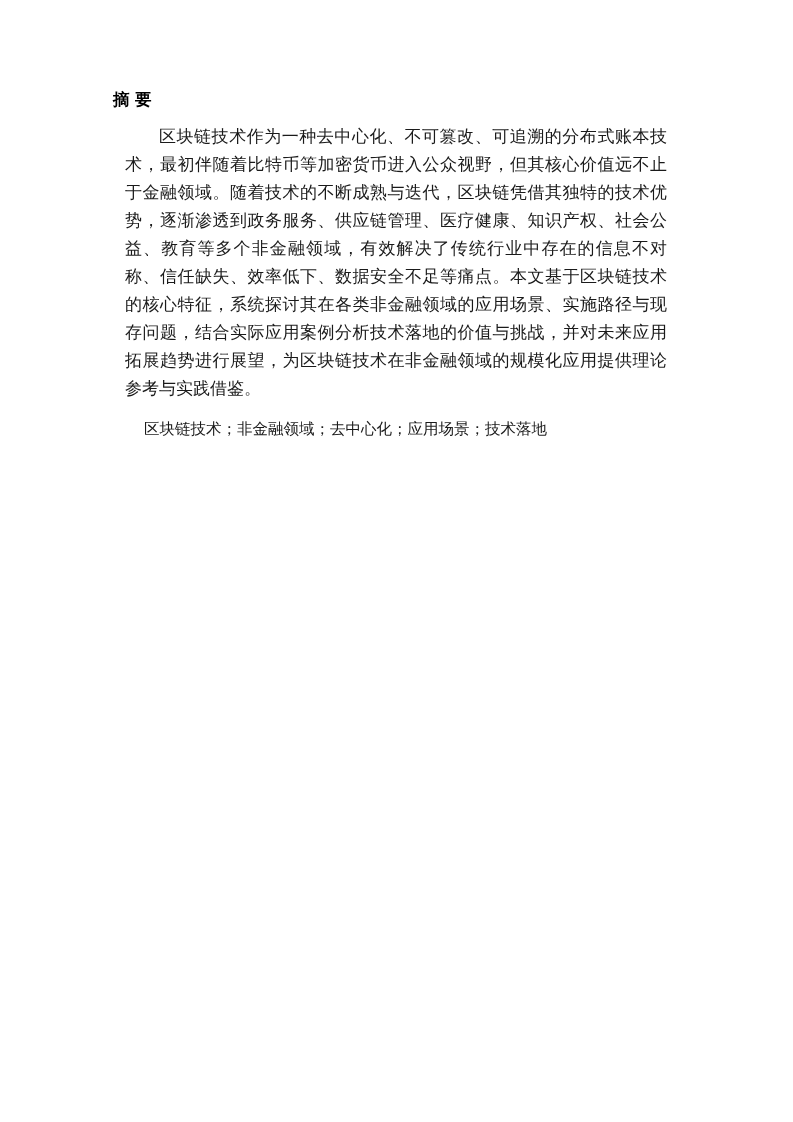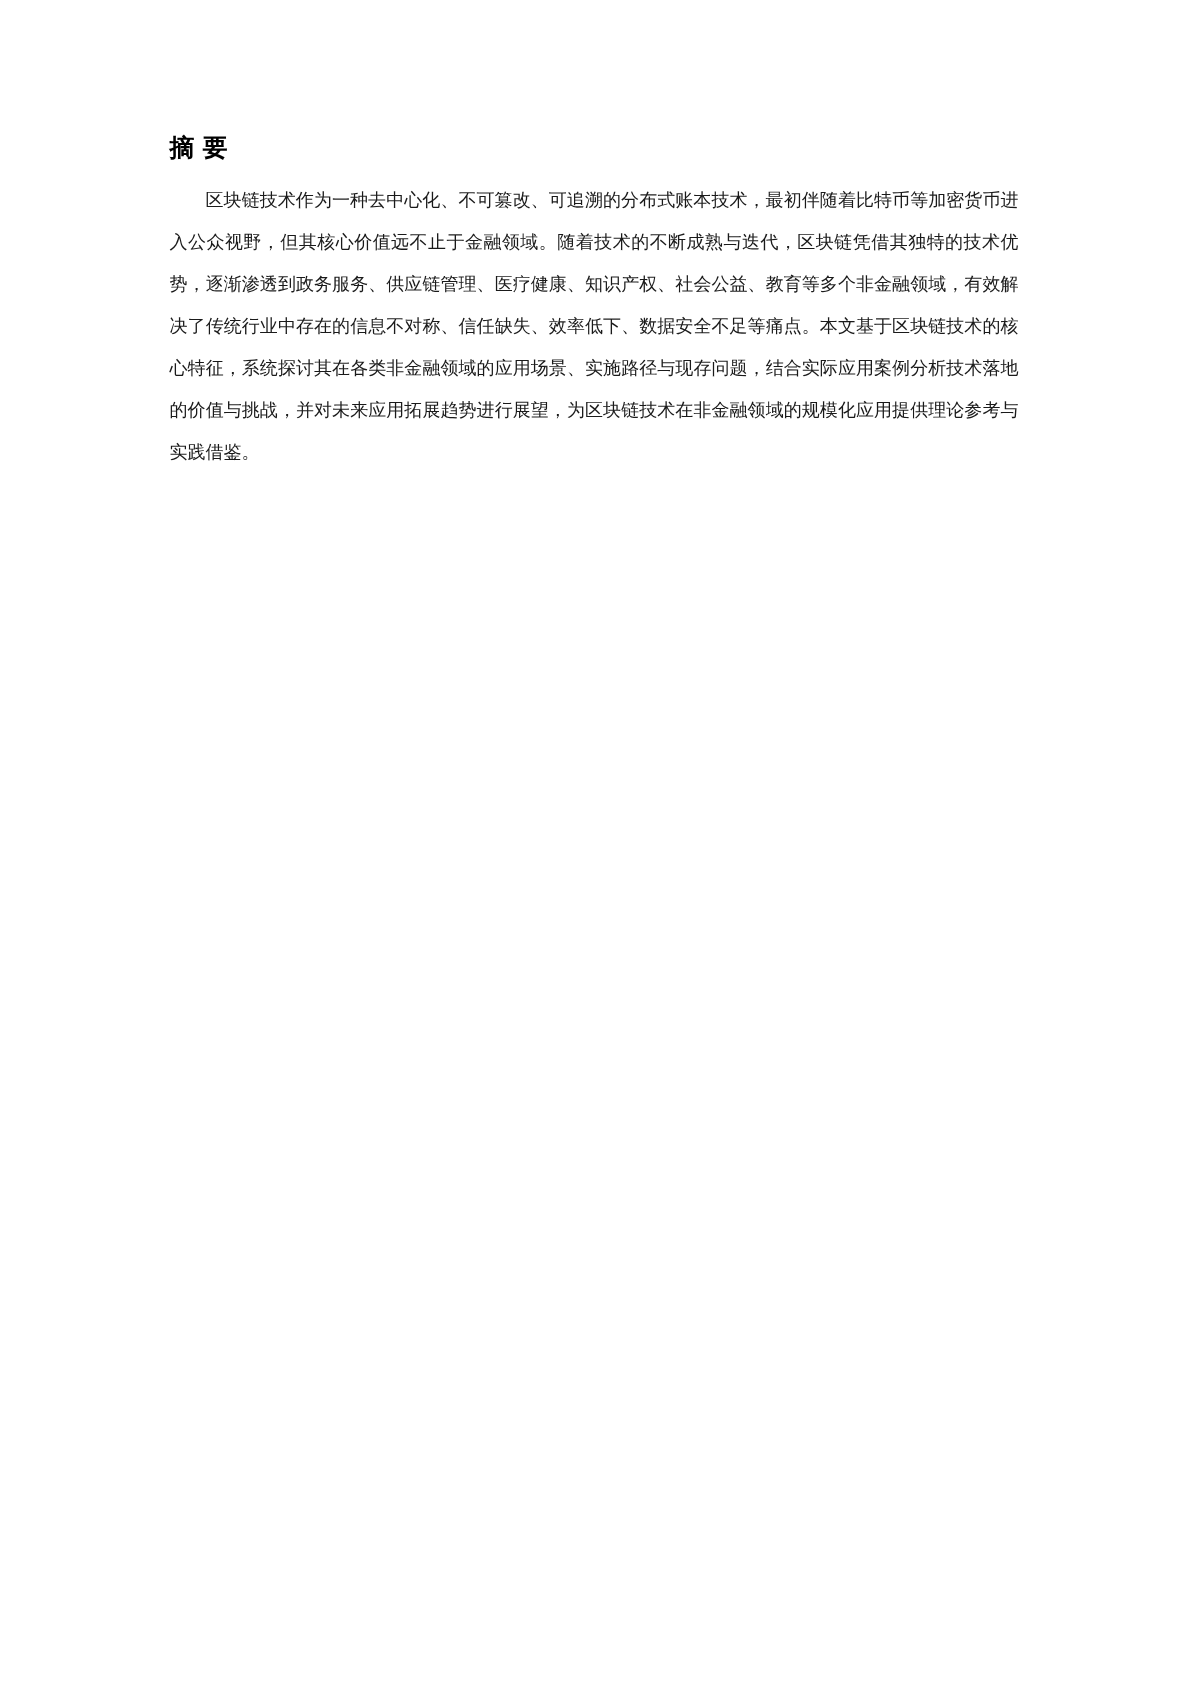--- a/index.html
+++ b/index.html
@@ -28,26 +28,26 @@
     font-family: "Liberation Sans", "DejaVu Sans", sans-serif;
     font-weight: bold;
     font-size: 16.5px;
     line-height: 1.4;
     letter-spacing: 0.5px;
     color: #000000;
     margin: 0 0 8px 0;
   }
   .abstract-body {
     font-family: "Liberation Serif", "DejaVu Serif", serif;
-    font-size: 12px;
+    font-size: 17px;
     line-height: 28px;
     text-align: justify;
     text-justify: inter-ideograph;
     text-indent: 2em;
-    margin: 0;
+    margin: 12px;
     color: #1a1a1a;
   }
   .keywords-heading {
     margin-top: 38px;
   }
   .keywords-body {
     font-family: "Liberation Serif", "DejaVu Serif", serif;
     font-size: 15.5px;
     line-height: 28px;
     text-indent: 2em;
@@ -59,15 +59,16 @@
 <body>
 
 <div class="page">
   <div class="content">
 
     <h2 class="section-heading">摘 要</h2>
 
     <p class="abstract-body">区块链技术作为一种去中心化、不可篡改、可追溯的分布式账本技术，最初伴随着比特币等加密货币进入公众视野，但其核心价值远不止于金融领域。随着技术的不断成熟与迭代，区块链凭借其独特的技术优势，逐渐渗透到政务服务、供应链管理、医疗健康、知识产权、社会公益、教育等多个非金融领域，有效解决了传统行业中存在的信息不对称、信任缺失、效率低下、数据安全不足等痛点。本文基于区块链技术的核心特征，系统探讨其在各类非金融领域的应用场景、实施路径与现存问题，结合实际应用案例分析技术落地的价值与挑战，并对未来应用拓展趋势进行展望，为区块链技术在非金融领域的规模化应用提供理论参考与实践借鉴。</p>
 
 
+    <p class="keywords-body">区块链技术；非金融领域；去中心化；应用场景；技术落地</p>
 
   </div>
 </div>
 
 </body></html>

